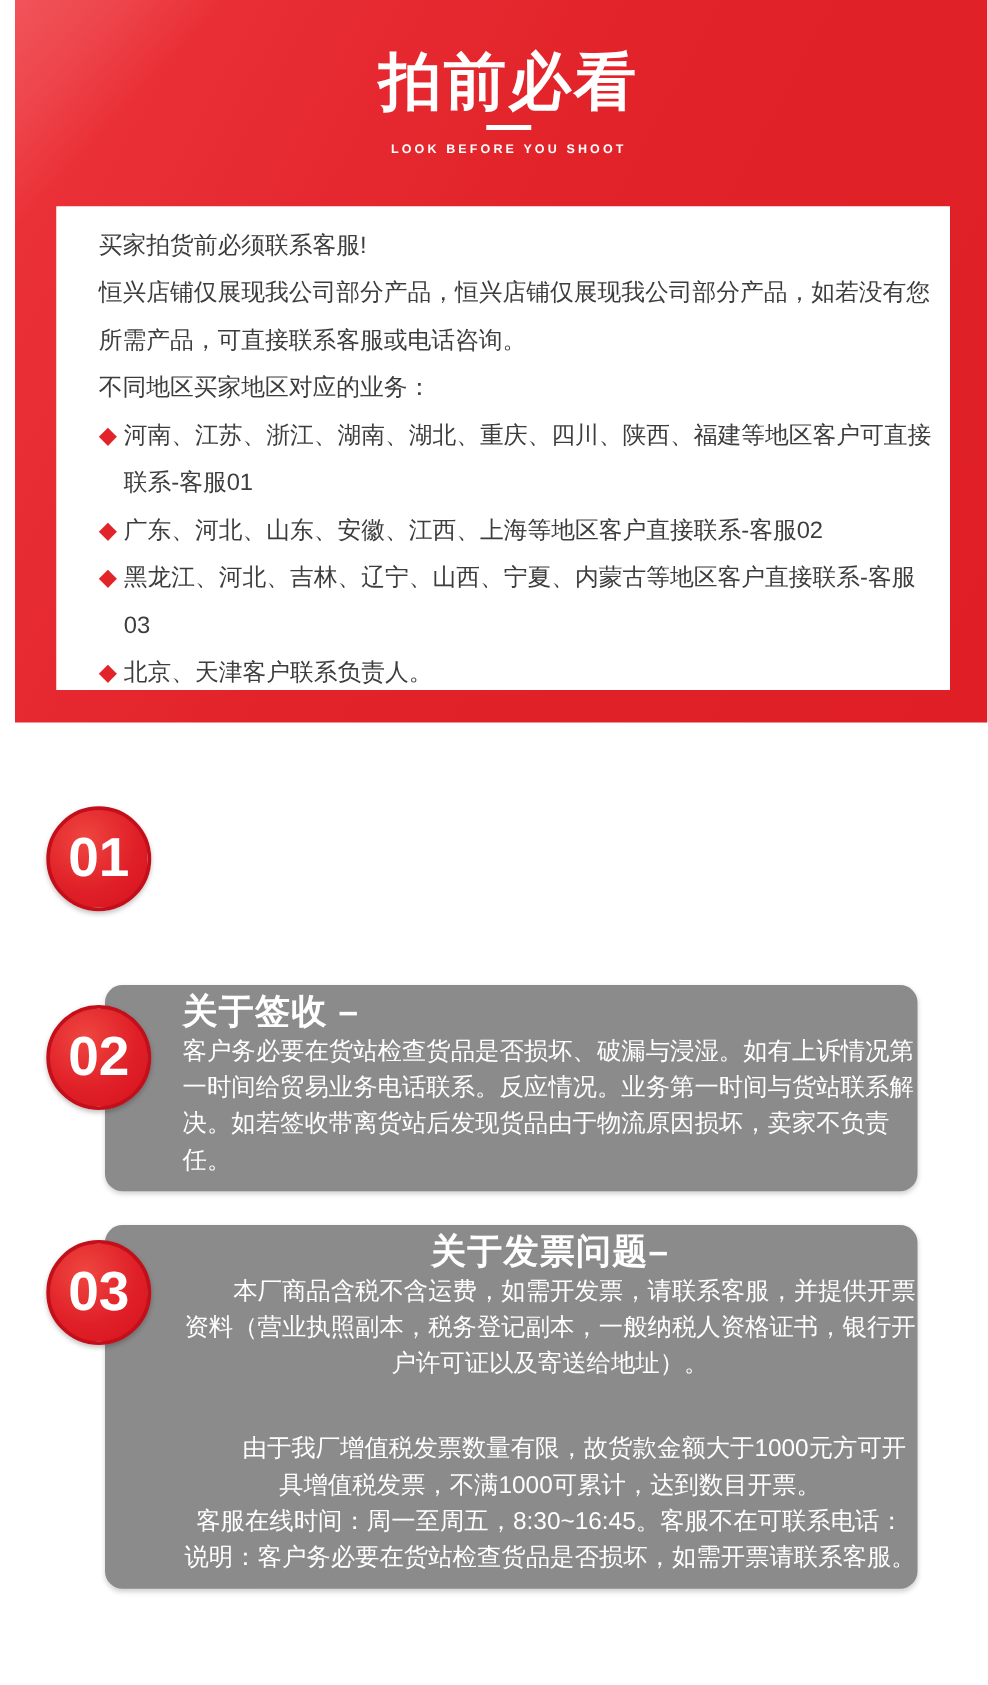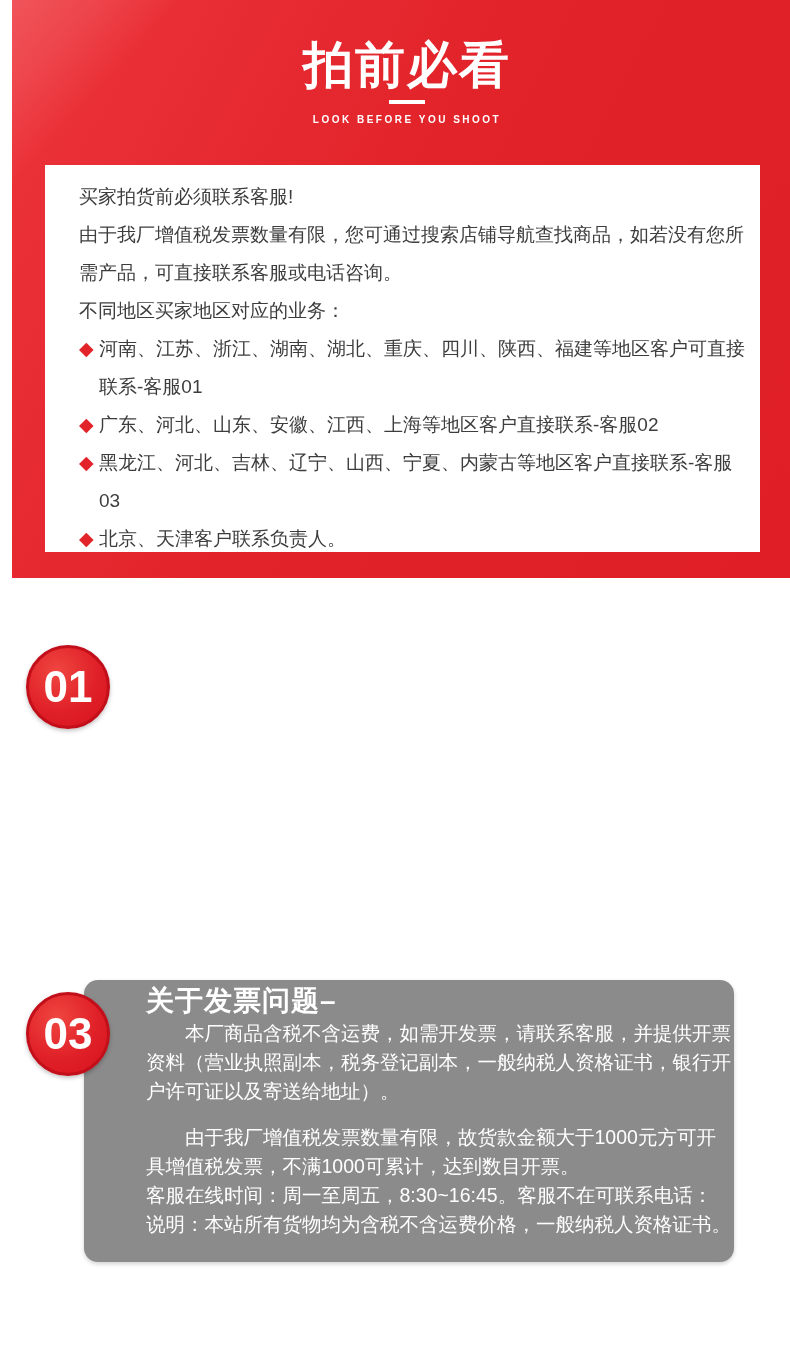--- a/index.html
+++ b/index.html
@@ -46,44 +46,44 @@
   .bullet-list{margin:0;padding:0;list-style:none;}
   .bullet-item{position:relative;margin:0;padding:0 0 0 20px;}
   .diamond-icon{
     position:absolute;left:0px;top:0px;
     color:#e2232a;font-size:19px;line-height:38px;
   }
   
   .section-row{position:absolute;left:0;width:790px;}
   .row-1{top:627px;}
   .row-2{top:788px;}
-  .row-3{top:980px;}
+  .row-3{top:980px;text-align:center;}
   .section-box{
     position:relative;
     margin-left:84px;width:650px;
     box-sizing:border-box;
     background:#8b8b8b;
     border-radius:14px;
     padding:3px 0 10px 62px;
     color:#ffffff;
     box-shadow:0 2px 4px rgba(0,0,0,0.18);
   }
   .row-1 .section-box{min-height:119px;}
   .row-2 .section-box{min-height:152px;}
   .row-3 .section-box{min-height:282px;}
   .section-title{
     margin:0;font-size:28px;font-weight:bold;line-height:36px;
     letter-spacing:1px;
   }
   .section-body{width:588px;font-size:19.5px;line-height:29px;}
   .section-body p{margin:0;}
   .section-body p.indent{text-indent:2em;}
-  .section-body p.gap-after{margin-bottom:17px;}
+  .section-body p.gap-after{margin-bottom:39px;}
   .number-badge{
-    position:absolute;left:26px;
+    position:absolute;left:37px;
     width:78px;height:78px;border-radius:50%;
     background:radial-gradient(circle at 36% 30%,#ef4640 0%,#e02028 55%,#d5121c 100%);
     border:3px solid #c20f1a;
     display:flex;align-items:center;justify-content:center;
     color:#ffffff;font-size:44px;font-weight:bold;
     box-shadow:0 2px 4px rgba(0,0,0,0.25);
   }
   .row-1 .number-badge{top:18px;}
   .row-2 .number-badge{top:16px;}
   .row-3 .number-badge{top:12px;}
@@ -93,21 +93,21 @@
 
 <div class="page">
 
   <div class="banner">
     <h1 class="banner-title">拍前必看</h1>
     <div class="banner-divider"></div>
     <p class="banner-subtitle">LOOK BEFORE YOU SHOOT</p>
 
     <div class="notice-card">
       <p>买家拍货前必须联系客服!</p>
-      <p>由于我厂增值税发票数量有限，您可通过搜索店铺导航查找商品，如若没有您所需产品，可直接联系客服或电话咨询。</p>
+      <p>恒兴店铺仅展现我公司部分产品，恒兴店铺仅展现我公司部分产品，如若没有您所需产品，可直接联系客服或电话咨询。</p>
       <p>不同地区买家地区对应的业务：</p>
       <ul class="bullet-list">
         <li class="bullet-item">
           <span class="diamond-icon">◆</span>
           <span>河南、江苏、浙江、湖南、湖北、重庆、四川、陕西、福建等地区客户可直接联系-客服01</span>
         </li>
         <li class="bullet-item">
           <span class="diamond-icon">◆</span>
           <span>广东、河北、山东、安徽、江西、上海等地区客户直接联系-客服02</span>
         </li>
@@ -120,27 +120,36 @@
           <span>北京、天津客户联系负责人。</span>
         </li>
       </ul>
     </div>
   </div>
 
   <div class="section-row row-1">
     <div class="number-badge">01</div>
   </div>
 
+  <div class="section-row row-2">
+    <div class="section-box">
+      <h2 class="section-title">关于签收 –</h2>
+      <div class="section-body">
+        <p>客户务必要在货站检查货品是否损坏、破漏与浸湿。如有上诉情况第一时间给贸易业务电话联系。反应情况。业务第一时间与货站联系解决。如若签收带离货站后发现货品由于物流原因损坏，卖家不负责任。</p>
+      </div>
+    </div>
+    <div class="number-badge">02</div>
+  </div>
 
   <div class="section-row row-3">
     <div class="section-box">
       <h2 class="section-title">关于发票问题–</h2>
       <div class="section-body">
         <p class="indent gap-after">本厂商品含税不含运费，如需开发票，请联系客服，并提供开票资料（营业执照副本，税务登记副本，一般纳税人资格证书，银行开户许可证以及寄送给地址）。</p>
         <p class="indent">由于我厂增值税发票数量有限，故货款金额大于1000元方可开具增值税发票，不满1000可累计，达到数目开票。</p>
         <p>客服在线时间：周一至周五，8:30~16:45。客服不在可联系电话：</p>
-        <p>说明：本站所有货物均为含税不含运费价格，一般纳税人资格证书。</p>
+        <p>说明：客户务必要在货站检查货品是否损坏，如需开票请联系客服。</p>
       </div>
     </div>
     <div class="number-badge">03</div>
   </div>
 
 </div>
 
 </body></html>

